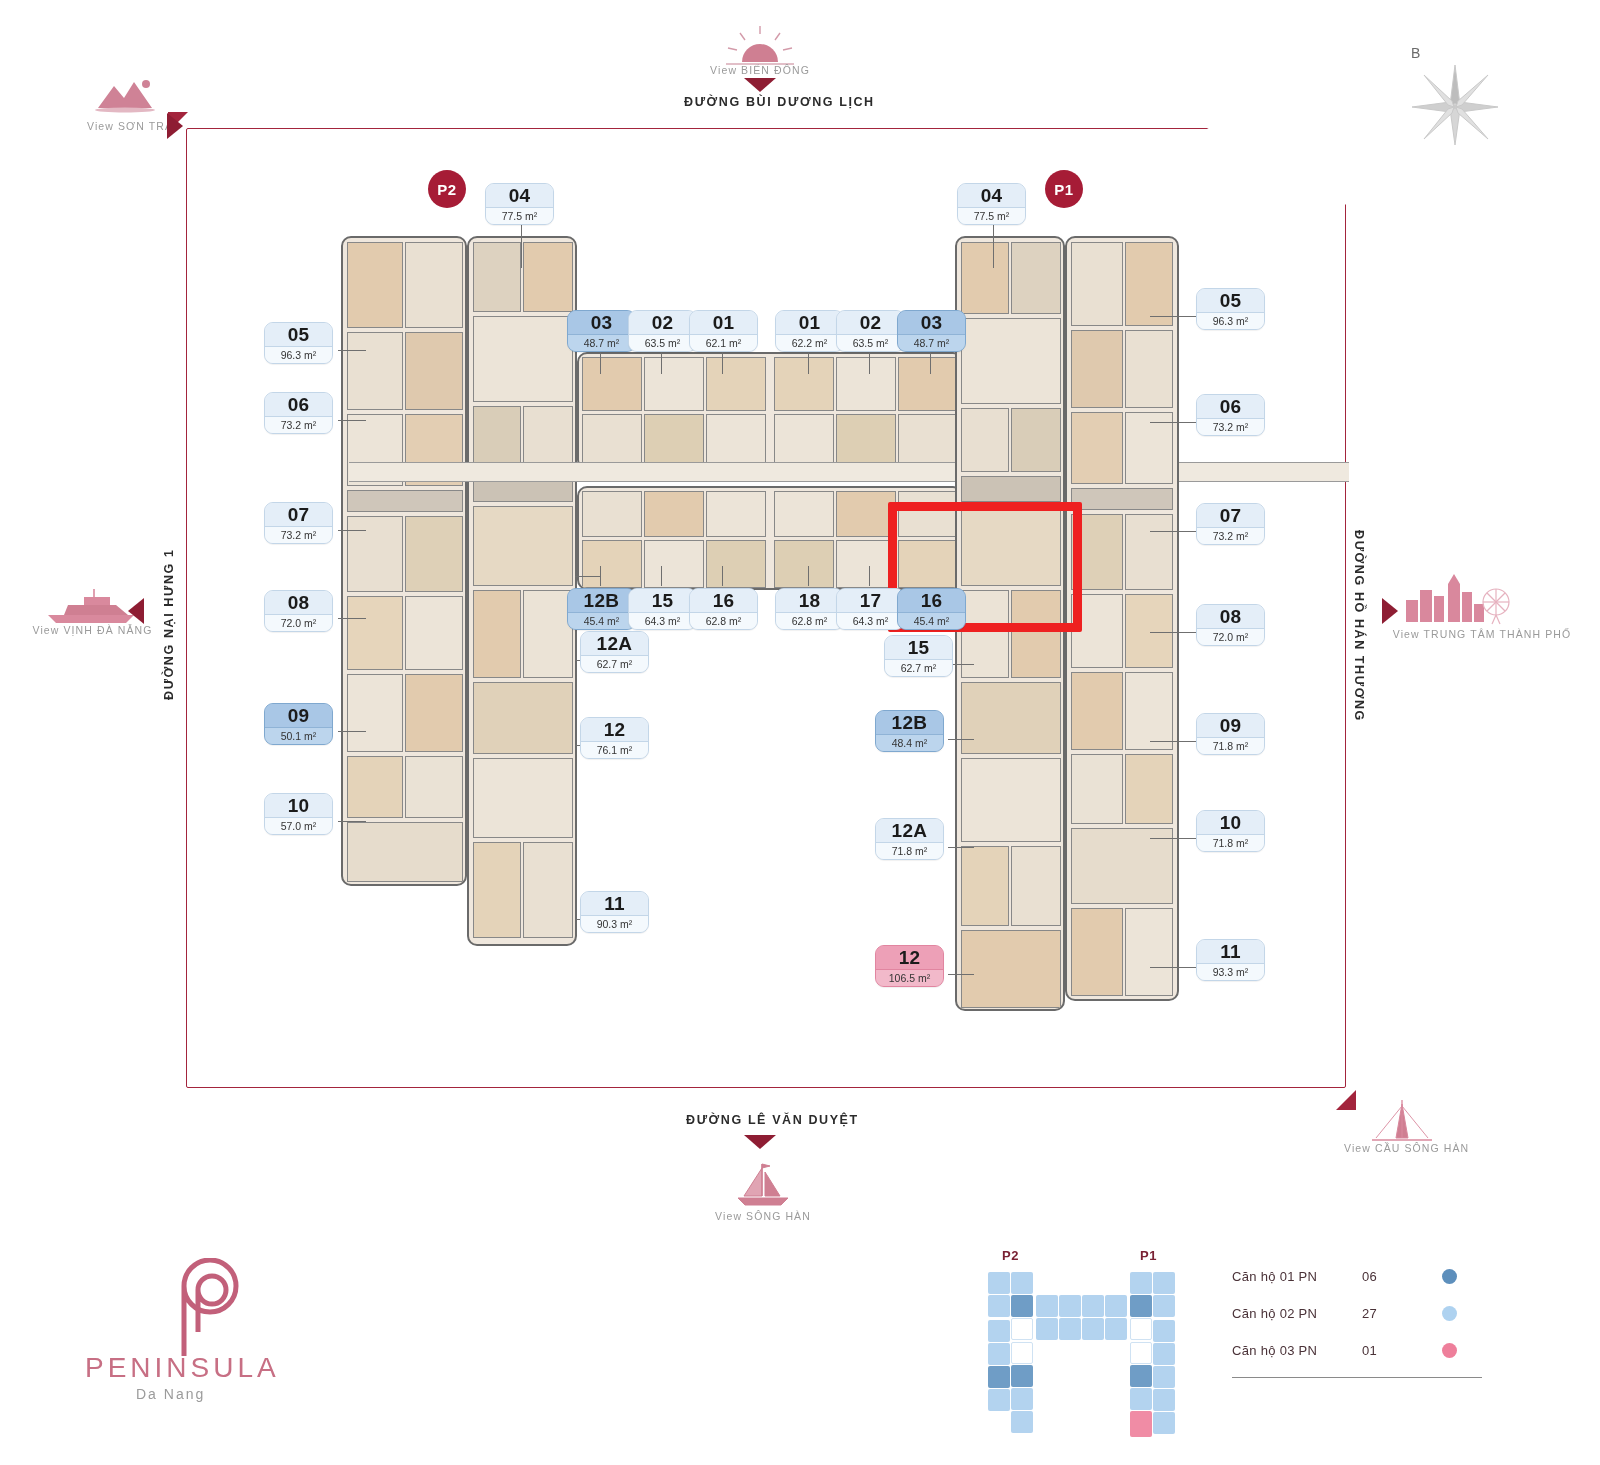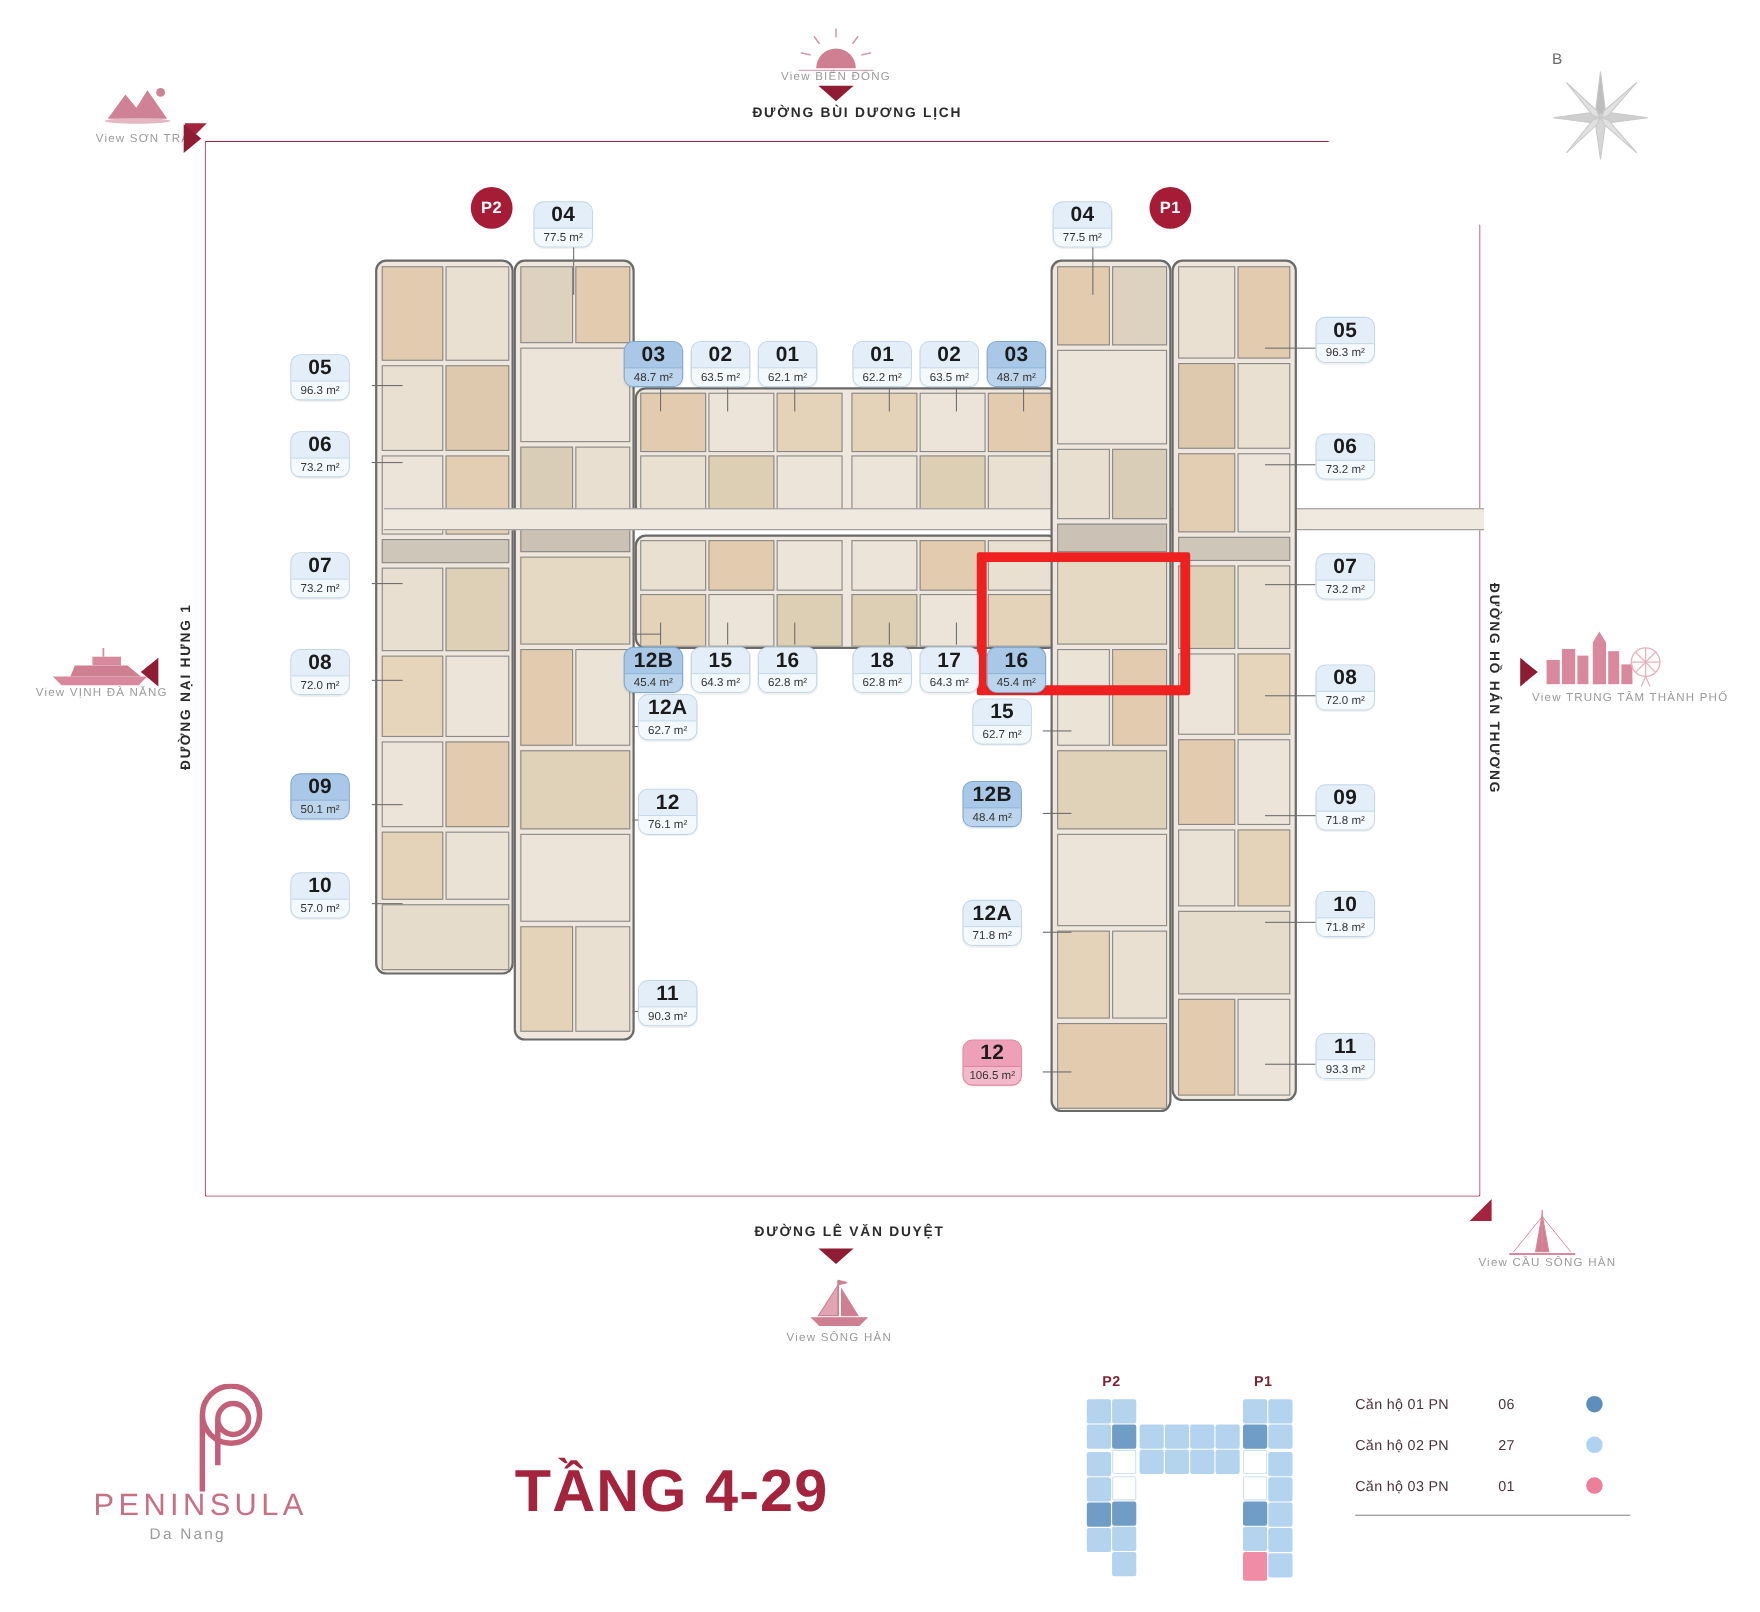--- a/index.html
+++ b/index.html
@@ -12,21 +12,21 @@
     color:#2b2b2b;
   }
   .stage { position:absolute; inset:0; }
 
   
   .abs { position:absolute; }
 
   
   .chip {
     position:absolute;
-    width:54px;
+    width:69px;
     border-radius:9px;
     background:#eef4fa;
     border:1px solid #c3d6e8;
     text-align:center;
     overflow:hidden;
     box-shadow:0 1px 1px rgba(0,0,0,.06);
   }
   .chip .code {
     font-size:19px; font-weight:700; letter-spacing:.3px;
     line-height:23px; color:#1b1b1b;
@@ -549,21 +549,20 @@
 
   <svg width="120" height="110" style="position:absolute;left:150px;top:1258px;">
     <g fill="none" stroke="#c2607a" stroke-width="5">
       <path d="M34 98 L34 28 A26 26 0 0 1 86 28 A26 26 0 0 1 34 28"></path>
       <path d="M48 74 L48 32 A14 14 0 0 1 76 32 A14 14 0 0 1 48 32"></path>
     </g>
   </svg>
   <div class="brand-name" style="left:85px; top:1352px;">PENINSULA</div>
   <div class="brand-sub" style="left:136px; top:1386px;">Da Nang</div>
 
-  <div class="title-sub" style="left:468px; top:1325px;">TẦNG 4-29</div>
 
   <div class="keyplan">
     <div class="kp-lab" style="left:22px; top:0;">P2</div>
     <div class="kp-lab" style="left:160px; top:0;">P1</div>
 
     <div class="kp-cell" style="left:8px; top:24px; width:22px; height:22px;"></div>
     <div class="kp-cell" style="left:8px; top:47px; width:22px; height:22px;"></div>
     <div class="kp-cell" style="left:8px; top:72px; width:22px; height:22px;"></div>
     <div class="kp-cell" style="left:8px; top:95px; width:22px; height:22px;"></div>
     <div class="kp-cell dark" style="left:8px; top:118px; width:22px; height:22px;"></div>

